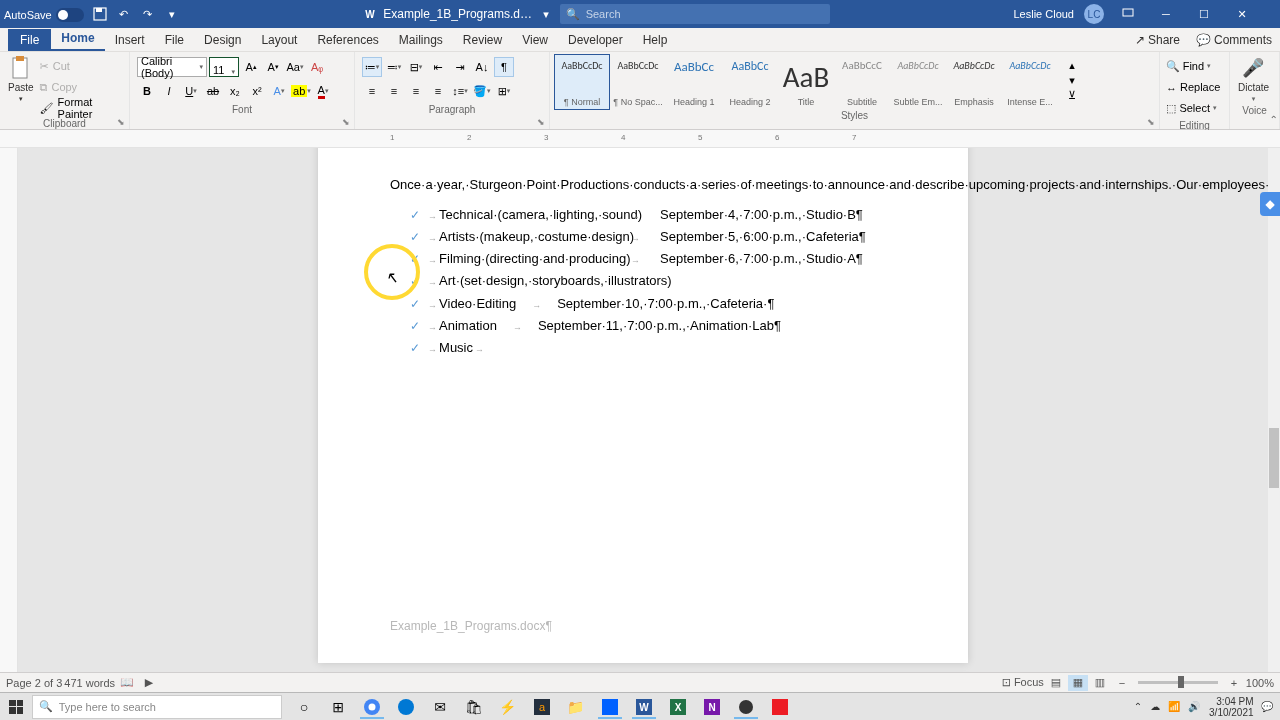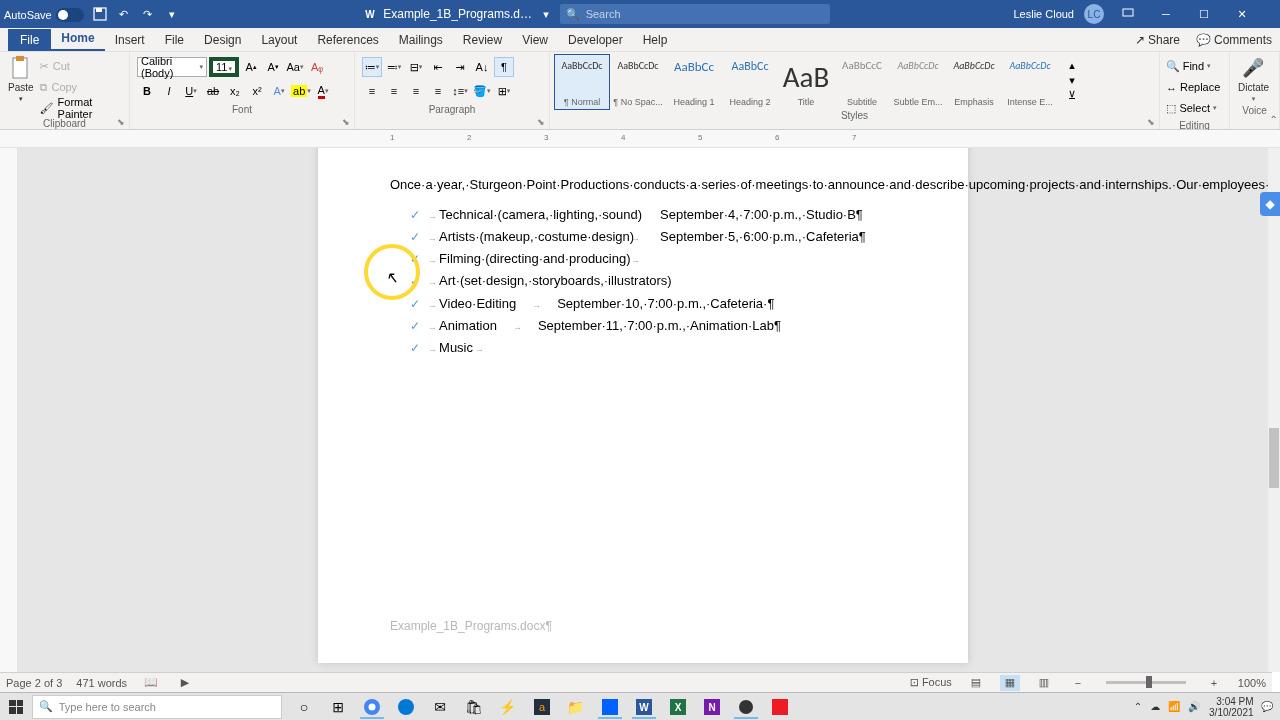--- a/index.html
+++ b/index.html
@@ -32,21 +32,21 @@
 .group { border-right:1px solid #e5e5e5; display:flex; flex-direction:column; padding:2px 4px 0; position:relative; }
 .group-inner { flex:1; display:flex; align-items:flex-start; gap:2px; }
 .group-label { text-align:center; font-size:10px; color:#666; padding-bottom:14px; position:relative; }
 .dlg-launcher { position:absolute; right:2px; bottom:2px; width:10px; height:10px; font-size:9px; color:#888; }
 .rb-btn { min-width:20px; height:20px; display:inline-flex; align-items:center; justify-content:center; font-size:11px; cursor:pointer; }
 .big-btn { display:flex; flex-direction:column; align-items:center; gap:2px; padding:2px 4px; font-size:10px; color:#323130; cursor:pointer; }
 .big-btn .icon { width:24px; height:24px; display:flex; align-items:center; justify-content:center; font-size:18px; }
 .stack { display:flex; flex-direction:column; gap:1px; }
 .disabled { color:#b0afae; }
 .font-combo { width:70px; height:20px; border:1px solid #ababab; background:#fff; font-size:11px; padding:0 3px; display:flex; align-items:center; justify-content:space-between; }
-.size-combo { width:30px; height:20px; border:4px solid #14532d; background:#fff; font-size:11px; padding:0 3px; display:flex; align-items:flex-end; justify-content:space-between; }
+.size-combo { width:30px; height:20px; border:1px solid #14532d; background:#fff; font-size:11px; padding:0 3px; display:flex; align-items:flex-end; justify-content:space-between; }
 .dd-arrow { font-size:7px; color:#666; }
 .style-gallery { display:flex; align-items:center; height:56px; gap:0; }
 .style-item { width:56px; height:56px; border:1px solid transparent; display:flex; flex-direction:column; align-items:center; justify-content:space-between; padding:4px 2px 2px; cursor:pointer; }
 .style-item.sel { border:1px solid #2a579a; background:#deecf9; }
 .style-preview { font-family:Calibri, sans-serif; color:#333; }
 .style-name { font-size:9px; color:#666; white-space:nowrap; overflow:hidden; text-overflow:ellipsis; width:100%; text-align:center; }
 
 
 .ruler-container { height:18px; background:#f8f8f8; border-bottom:1px solid #e3e3e3; position:relative; overflow:hidden; }
 .vruler { position:absolute; left:0; top:148px; width:18px; bottom:28px; background:#f8f8f8; border-right:1px solid #e3e3e3; }
@@ -67,21 +67,21 @@
 .tab1 { display:inline-block; width:190px; }
 .tab-s { display:inline-block; width:14px; }
 .footer { position:absolute; bottom:30px; left:72px; font-size:12px; color:#b8b8b8; font-family:Calibri; }
 .p2-content { padding:60px 72px; font-family:Calibri, sans-serif; font-size:13px; line-height:1.7; }
 
 
 .anno-circle { position:absolute; width:56px; height:56px; border:4px solid #ffd933; border-radius:50%; left:346px; top:96px; pointer-events:none; }
 .anno-cursor { position:absolute; left:367px; top:120px; font-size:16px; font-style:italic; pointer-events:none; }
 
 
-.statusbar { position:absolute; bottom:28px; left:0; right:8px; height:20px; background:#f3f2f1; border-top:1px solid #d0cece; display:flex; align-items:center; font-size:11px; color:#555; padding:0 6px; gap:14px;text-align:right; }
+.statusbar { position:absolute; bottom:28px; left:0; right:0; height:20px; background:#f3f2f1; border-top:1px solid #d0cece; display:flex; align-items:center; font-size:11px; color:#555; padding:0 6px; gap:2px;text-align:right; }
 .statusbar .spacer { flex:1; }
 .view-btn { width:20px; height:16px; display:flex; align-items:center; justify-content:center; cursor:pointer; }
 .view-btn.active { background:#c7e0f4; }
 .zoom-slider { width:80px; height:3px; background:#c0c0c0; position:relative; margin:0 4px; }
 .zoom-thumb { position:absolute; width:6px; height:12px; background:#666; top:-5px; left:50%; }
 
 
 .taskbar { position:absolute; bottom:0; left:0; right:0; height:28px; background:#e4e4e4; border-top:1px solid #b8b8b8; display:flex; align-items:center; }
 .start { width:32px; height:28px; display:flex; align-items:center; justify-content:center; }
 .win-logo { width:14px; height:14px; display:grid; grid-template-columns:1fr 1fr; grid-template-rows:1fr 1fr; gap:1px; }
@@ -395,20 +395,21 @@
             <span class="arrow">→</span>
             <span style="width:18px;display:inline-block"></span>
             <span>September·5,·6:00·p.m.,·Cafeteria¶</span>
           </div>
           <div class="list-row">
             <span class="check">✓</span>
             <span class="arrow">→</span>
             <span class="tab1">Filming·(directing·and·producing)</span>
             <span class="arrow">→</span>
             <span style="width:18px;display:inline-block"></span>
+            <span>September·6,·7:00·p.m.,·Studio·A¶</span>
           </div>
           <div class="list-row">
             <span class="check">✓</span>
             <span class="arrow">→</span>
             <span>Art·(set·design,·storyboards,·illustrators)</span>
           </div>
           <div class="list-row">
             <span class="check">✓</span>
             <span class="arrow">→</span>
             <span>Video·Editing</span>

